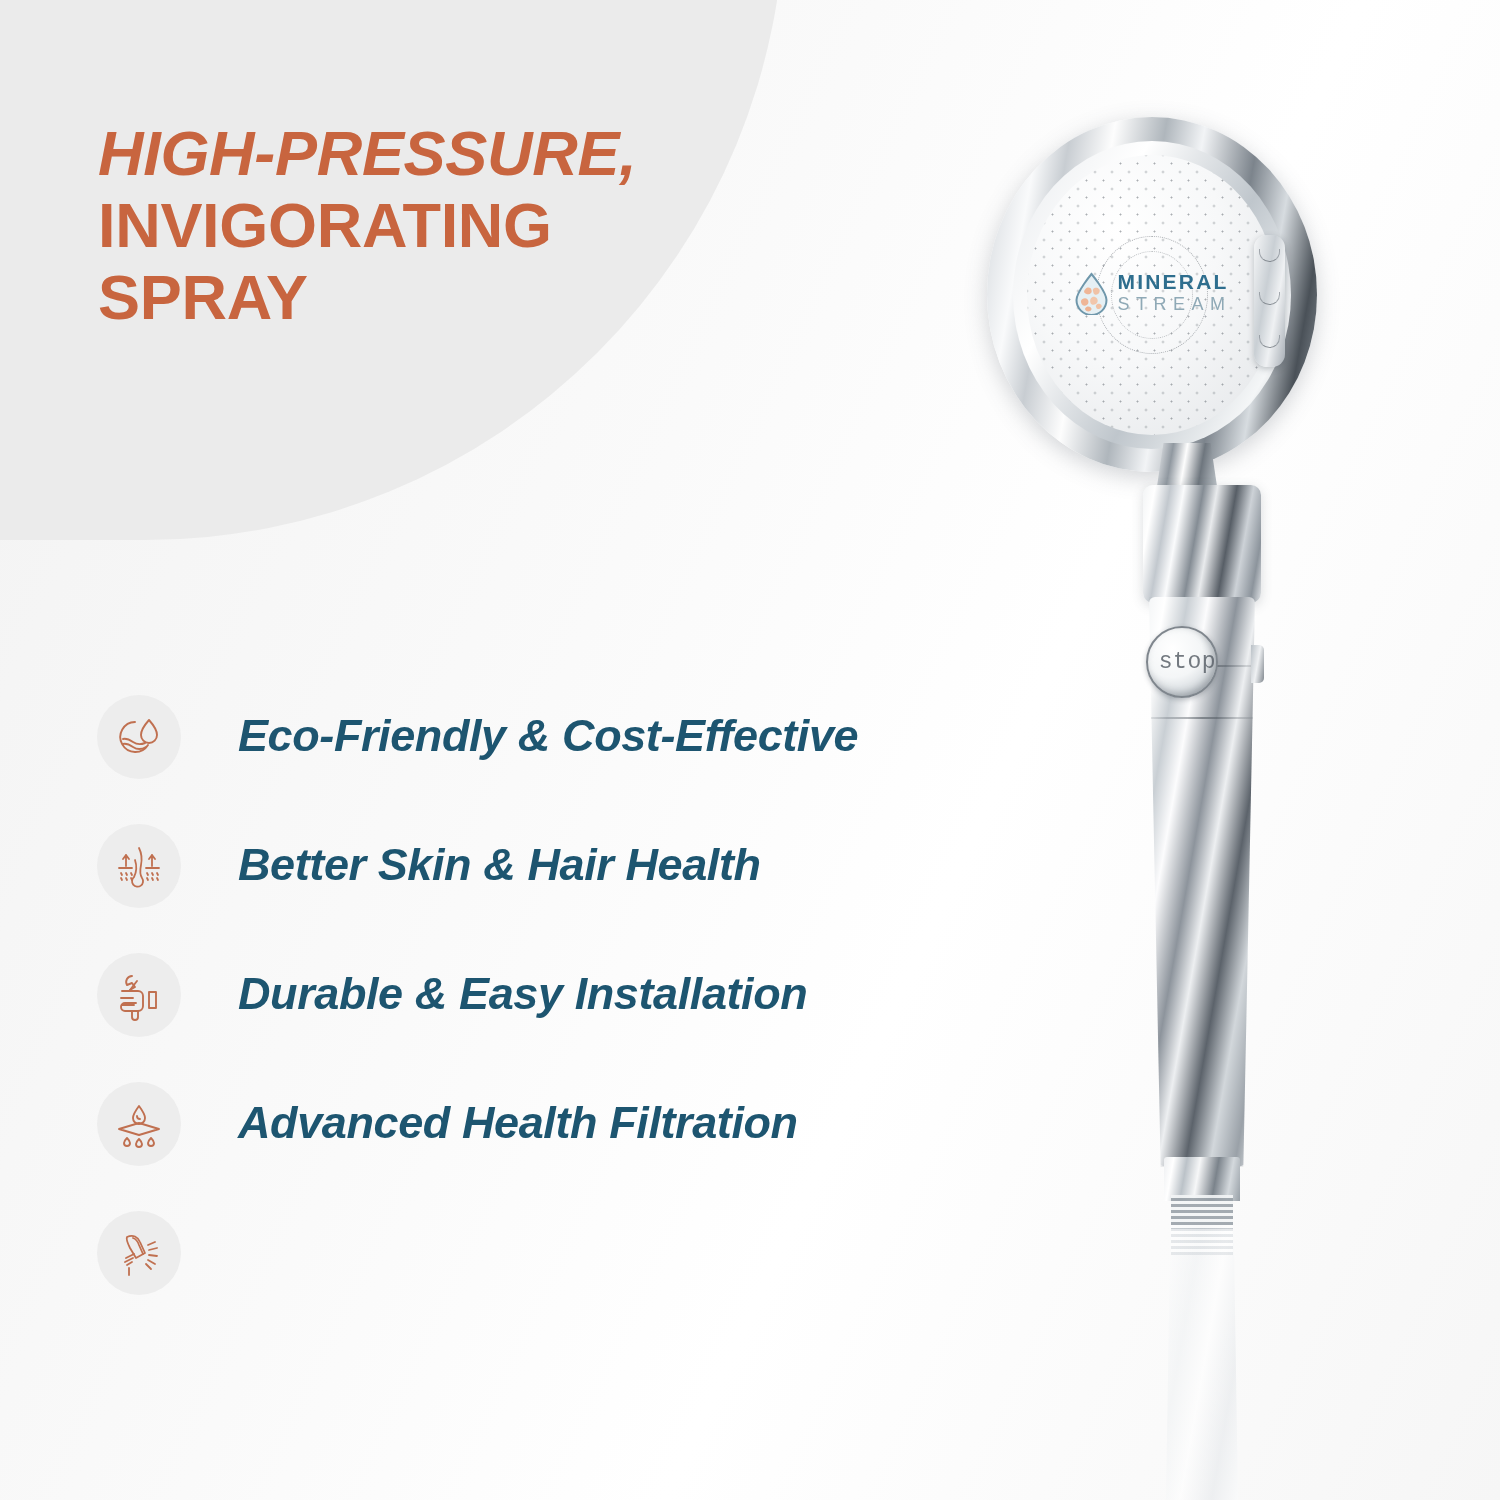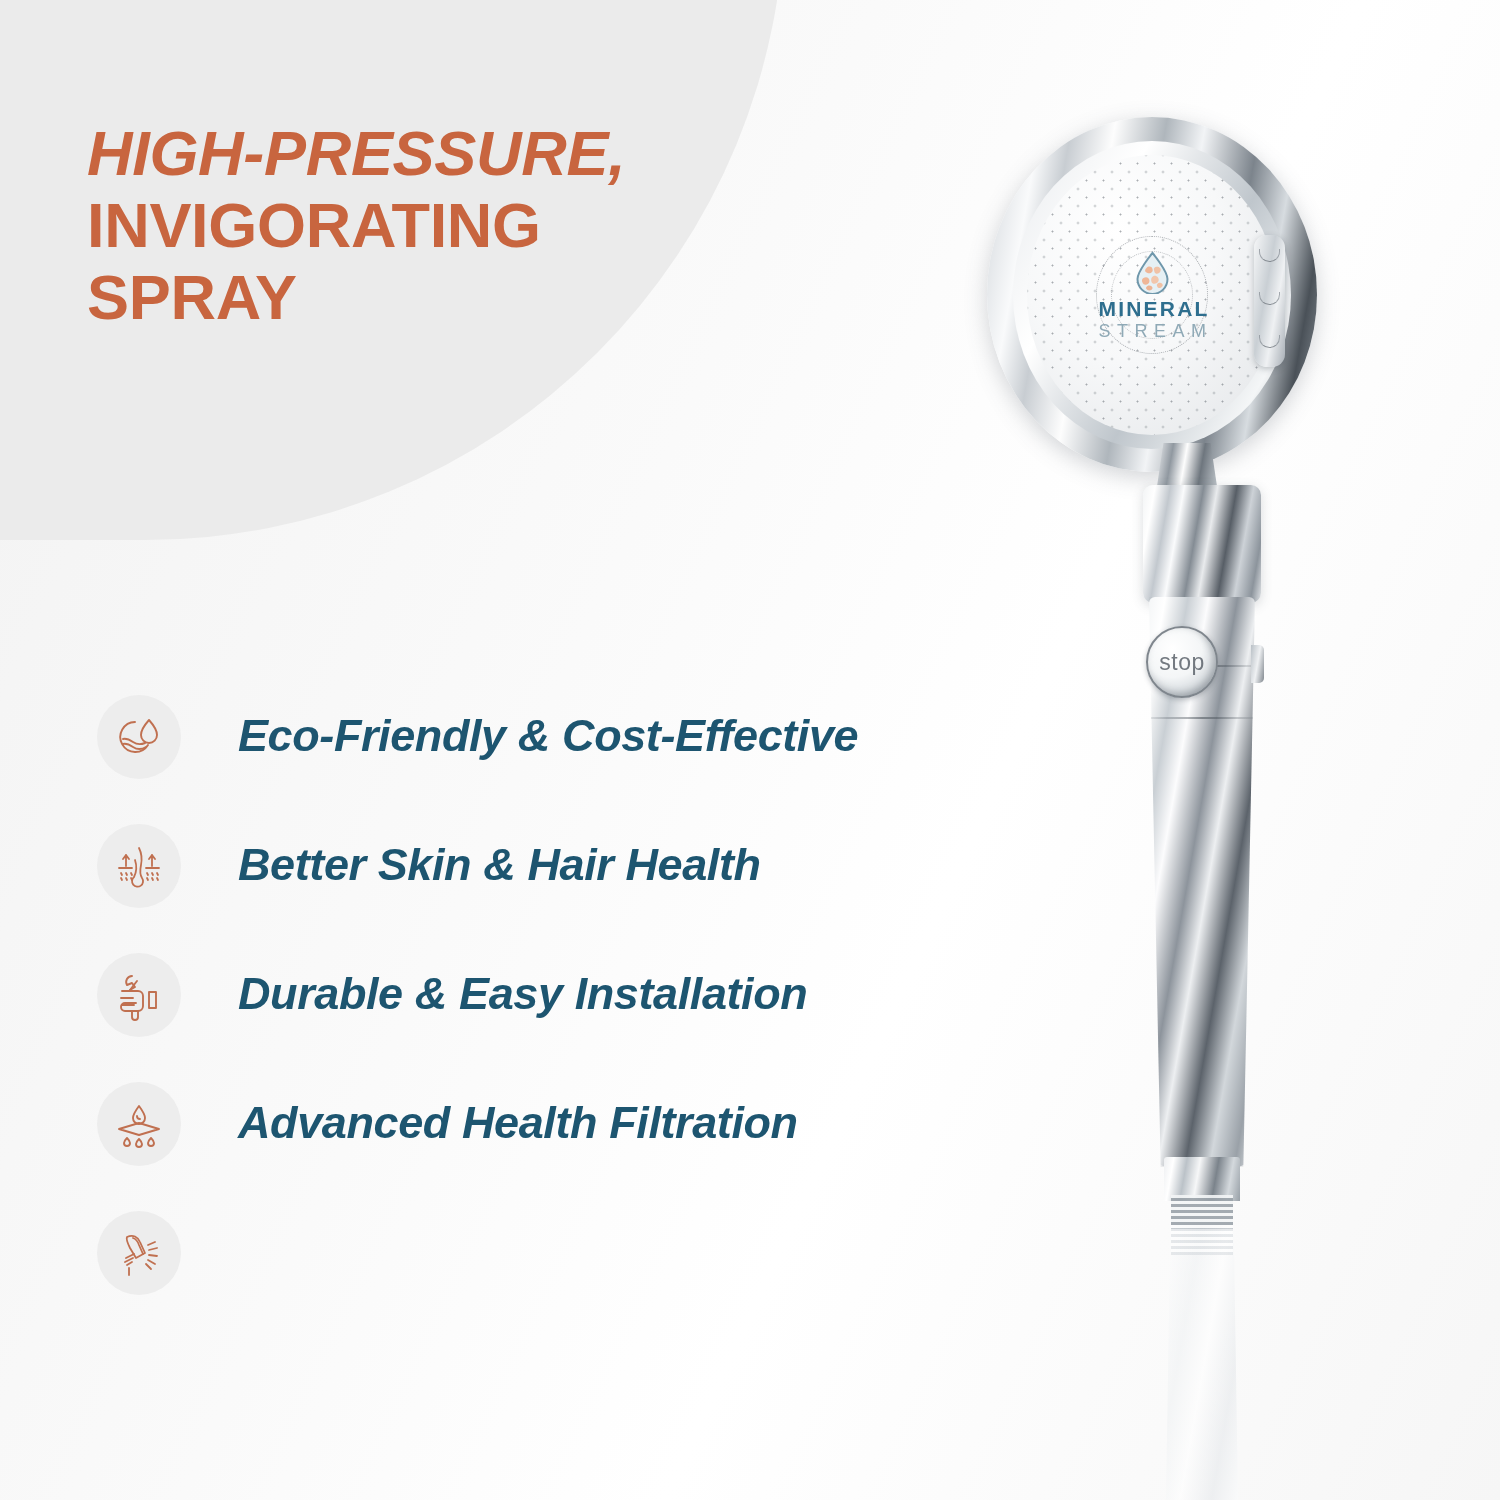--- a/index.html
+++ b/index.html
@@ -20,21 +20,21 @@
     position:absolute;
     left:-470px; top:-460px;
     width:1255px; height:1000px;
     background:#EBEBEB;
     border-radius:0 0 640px 0;
   }
 
   
   #headline {
     position:absolute;
-    left:87px; top:118px;
+    left:98px; top:118px;
     width:640px;
     color:#C8653F;
     font-size:63px;
     line-height:1.14;
     letter-spacing:-0.3px;
   }
   #headline .hl-strong {
     font-weight:700;
     font-style:italic;
     display:block;
@@ -132,23 +132,22 @@
     transform:translate(-50%,-50%);
     border-radius:50%;
     border:1.4px dotted #6B7178;
     opacity:.45;
   }
   
   #logo {
     position:absolute;
     left:50%; top:50%;
     transform:translate(-50%,-50%);
-    display:flex; align-items:center;
+    display:flex; 
     white-space:nowrap;
-    flex-direction:column;
   }
   #logo-drop { flex:0 0 auto; }
   #logo-text {
     margin-left:7px;
     display:flex; flex-direction:column;
     line-height:1;
   }
   #logo-name-1 {
     color:#2E6E8E;
     font-size:21px;
@@ -225,21 +224,21 @@
   }
   
   #stop-button {
     position:absolute; left:171px; top:521px;
     width:72px; height:72px;
     border-radius:50%;
     background:
       radial-gradient(circle at 36% 30%, #FFFFFF 0%, #F4F6F7 45%, #D5DADE 72%, #A8AFB6 100%);
     border:2px solid #7F868D;
     box-shadow:inset -3px -3px 7px rgba(90,98,106,.4), 0 2px 5px rgba(60,70,80,.3);
-    display:flex; align-items:center; justify-content:center;
+    display:flex; align-items:center; justify-content:flex-end;font-family:Liberation Mono, monospace;
   }
   #stop-label {
     color:#5C636B;
     font-size:23px;
     letter-spacing:.5px;
     font-weight:400;
     opacity:.85;
   }
   
   #side-nub {

